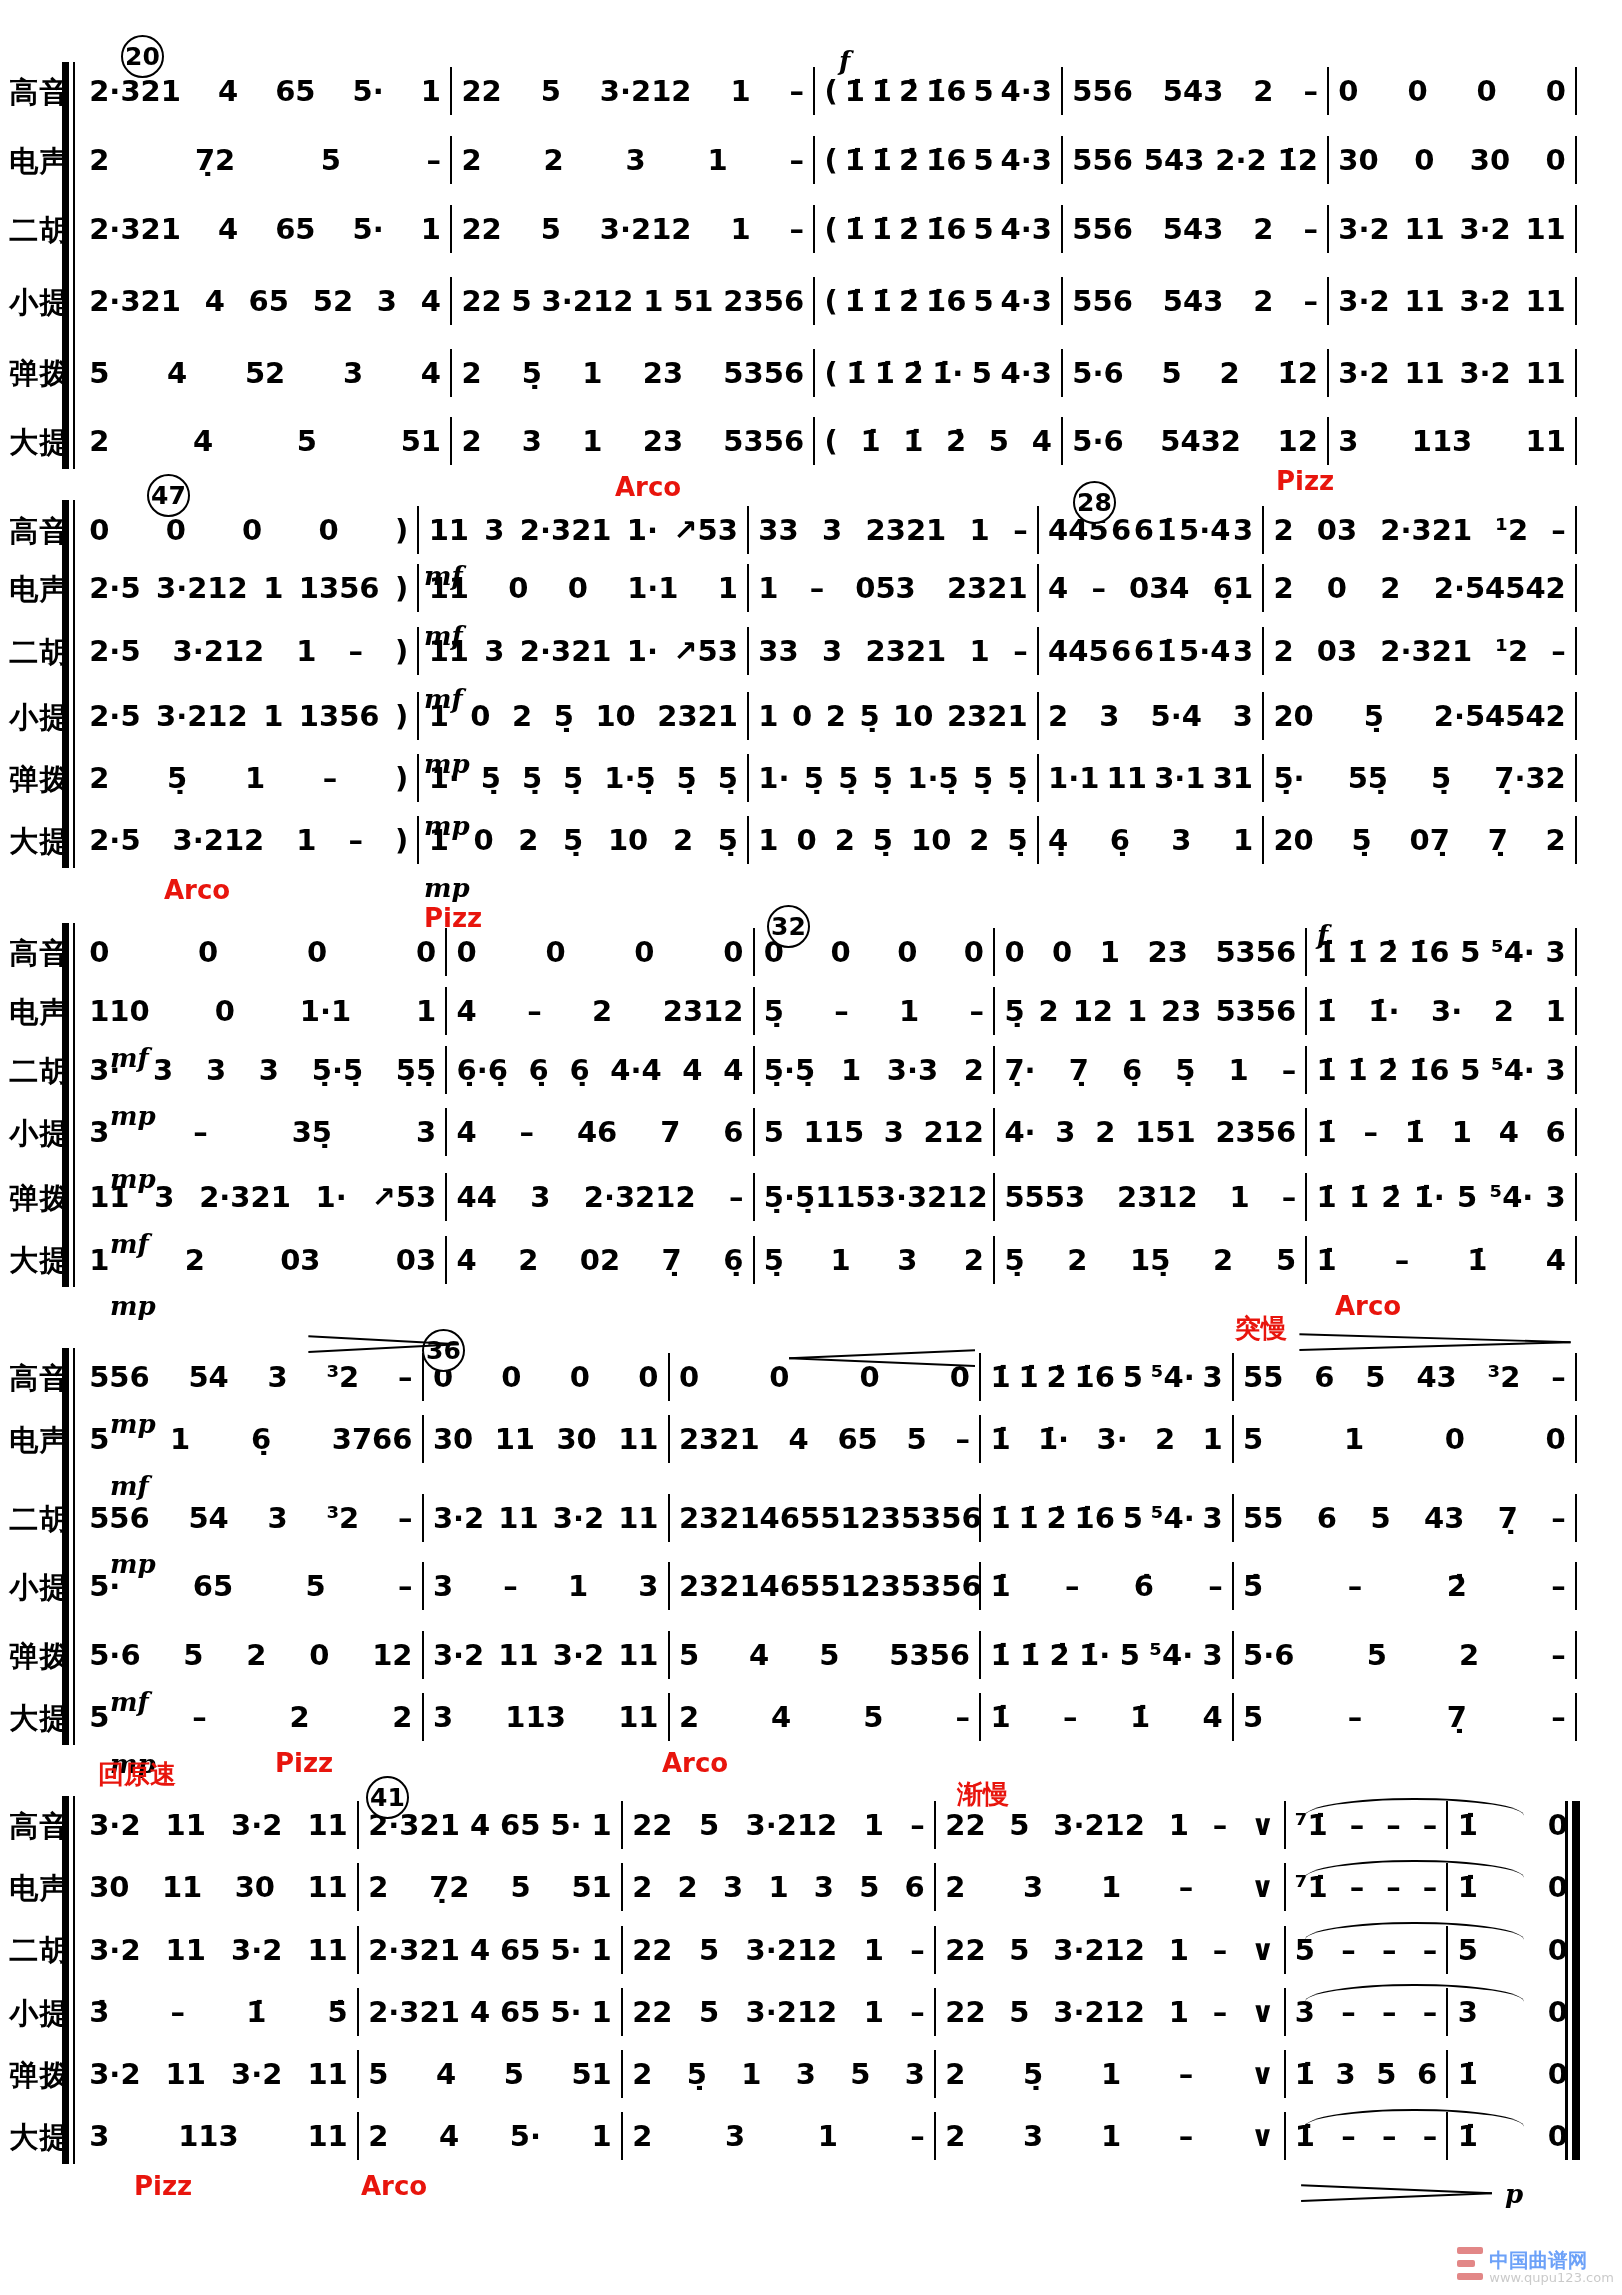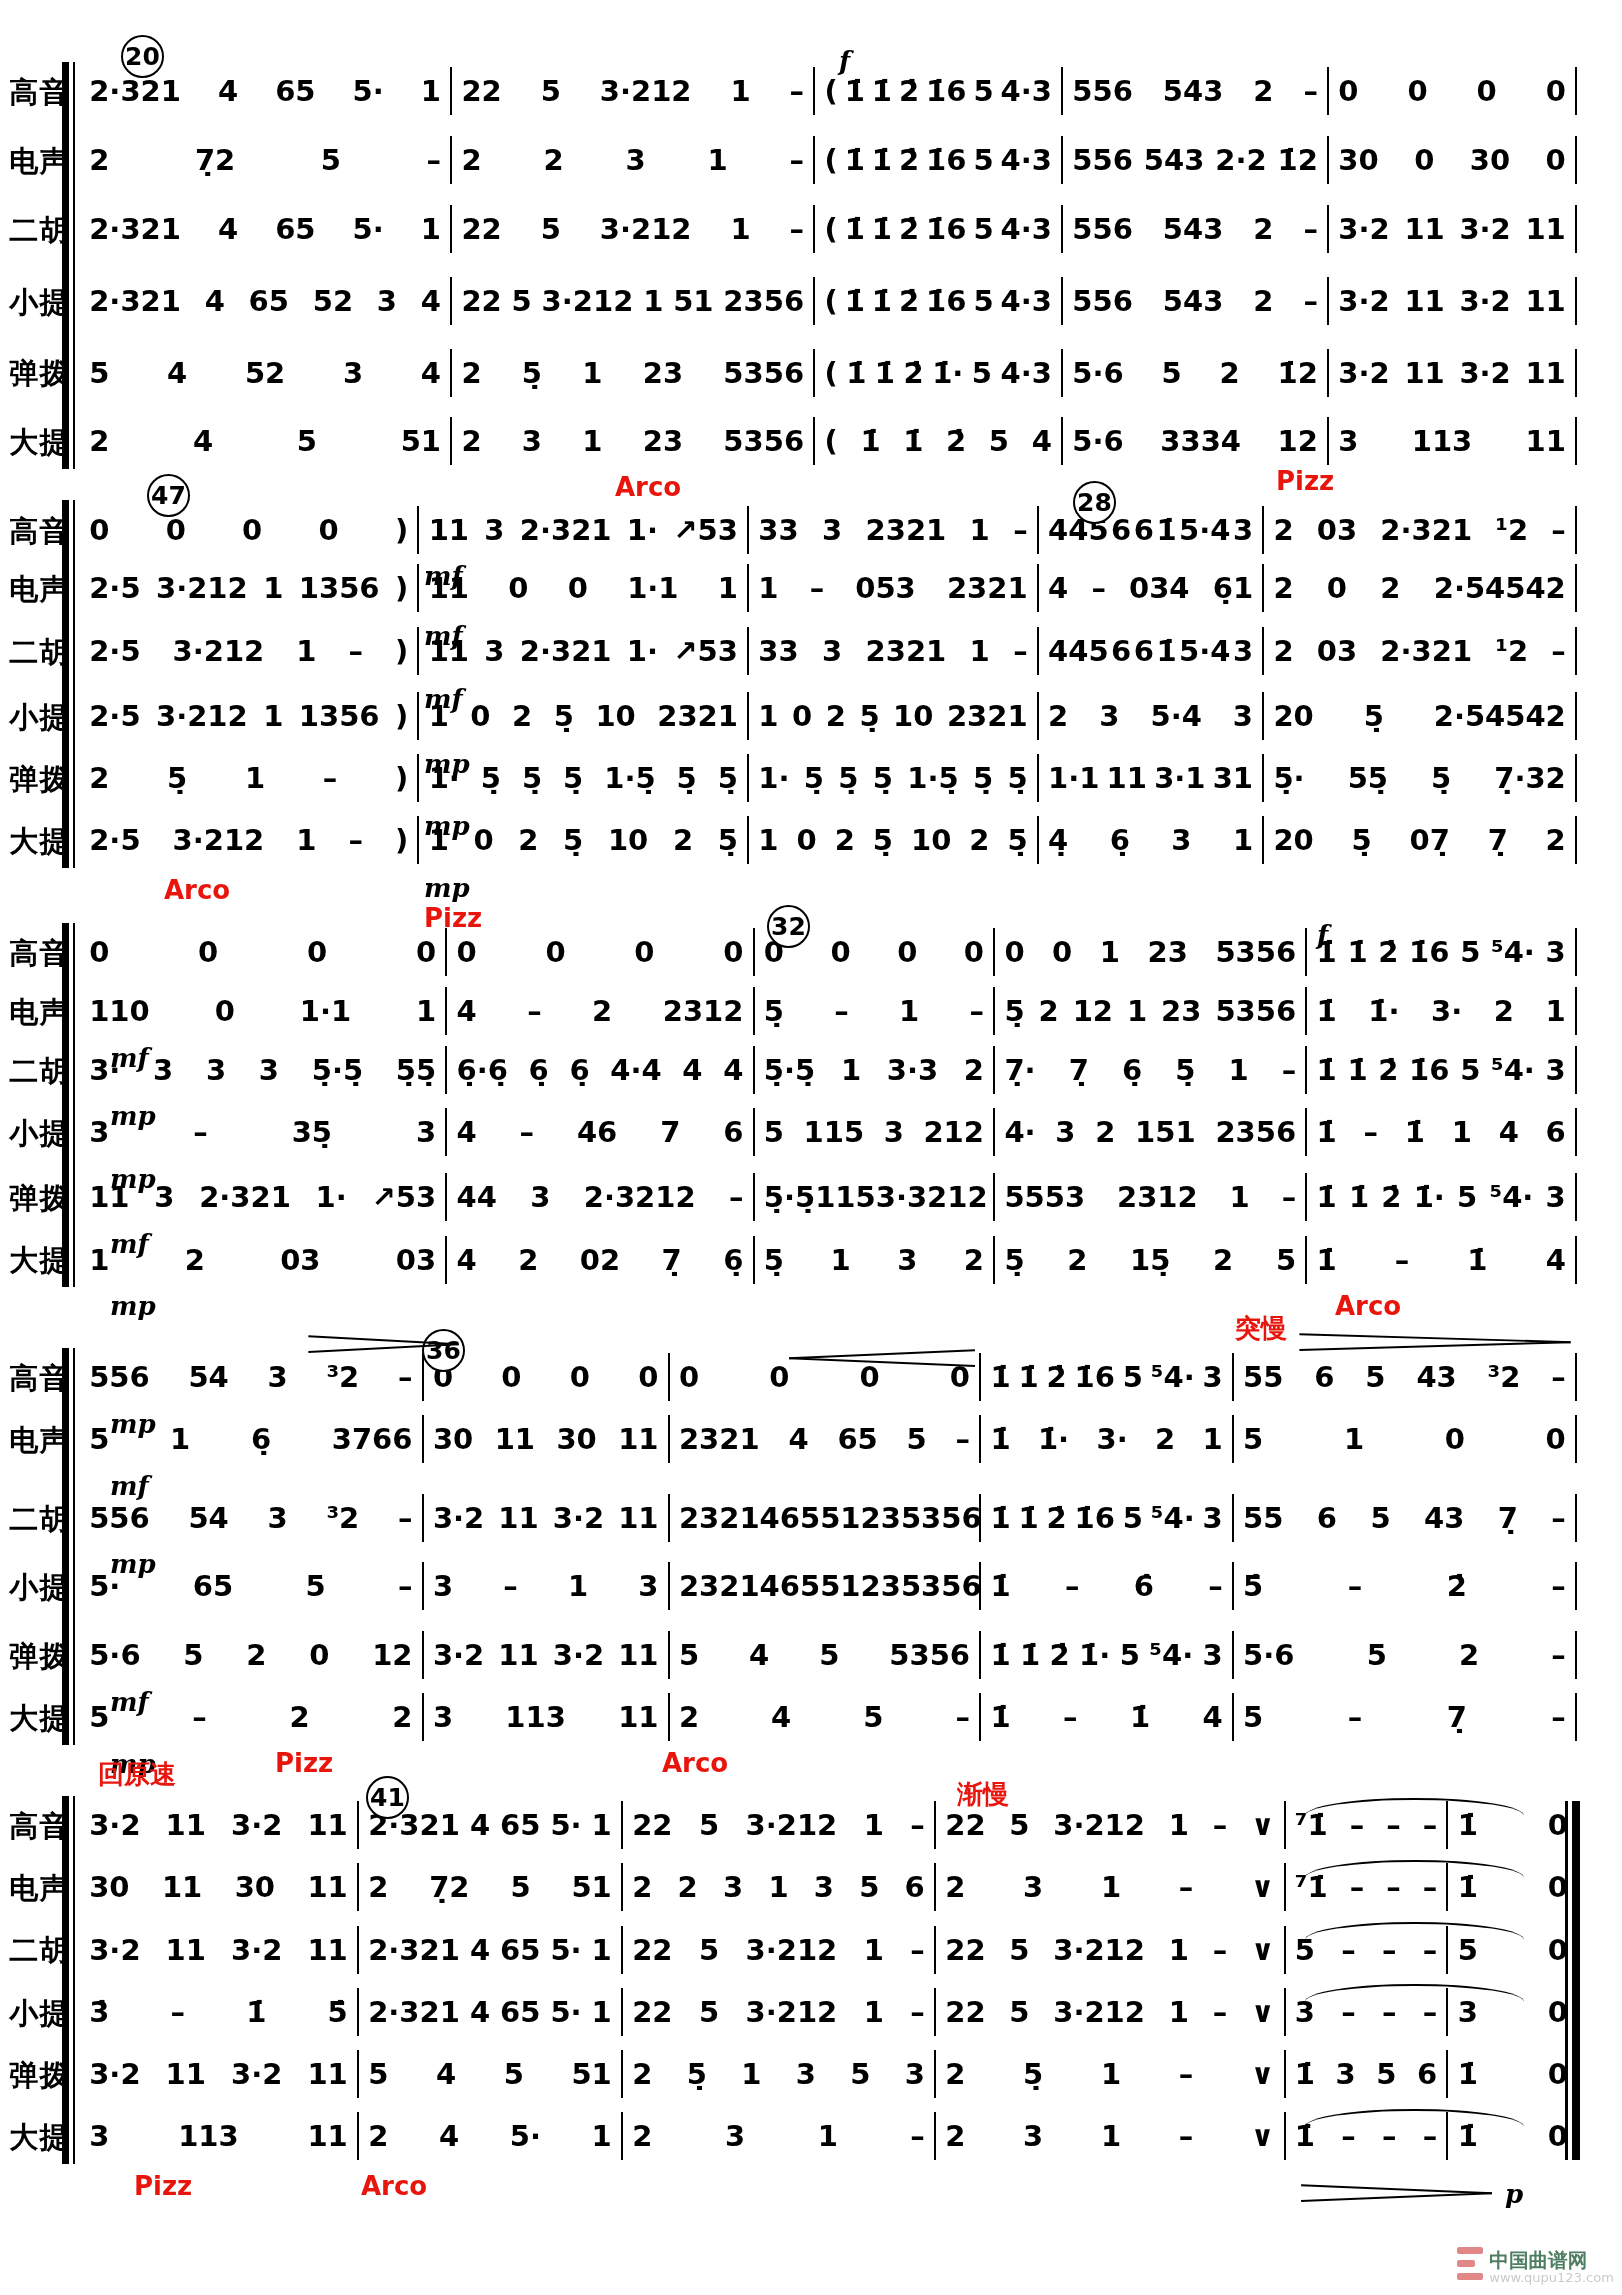--- a/index.html
+++ b/index.html
@@ -24,21 +24,21 @@
        border-radius:50% 50% 0 0 / 100% 100% 0 0;}
   .hairpin{position:absolute;}
   .finale-thin{position:absolute;width:2.6px;background:#000;}
   .finale-thick{position:absolute;width:7.9px;background:#000;}
   .footer{position:absolute;left:0;width:1623px;text-align:center;font-size:23.6px;color:#111;
           letter-spacing:1.3px;}
   .watermark{position:absolute;right:9.2px;bottom:6.5px;display:flex;align-items:center;gap:6.5px;opacity:.75;}
   .wm-logo{width:26px;height:42px;position:relative;}
   .wm-logo div{position:absolute;left:0;height:7.9px;width:100%;background:#d95f5f;border-radius:2px;}
   .wm-text{display:flex;flex-direction:column;line-height:1.1;}
-  .wm-site{color:#14532d;font-size:19.6px;font-weight:bold;}
+  .wm-site{color:#3b82f6;font-size:19.6px;font-weight:bold;}
   .wm-url{color:#b9b9b9;font-size:13px;}
 </style>
 </head>
 <body>
 
 <div class="page">
   <div id="systems-root">
       <div class="system" style="top: 26px; height: 471px;">
         <div class="sys-thick" style="left: 62px; top: 36px; height: 407px;"></div>
         <div class="sys-thin" style="left: 73px; top: 36px; height: 407px;"></div>
@@ -251,21 +251,21 @@
           <div class="measure" style="flex-grow: 375; flex-basis: 0px;">
             <span>(</span>
             <span>1̇</span>
             <span>1̇</span>
             <span>2̇</span>
             <span>5</span>
             <span>4</span>
           </div>
           <div class="measure" style="flex-grow: 405; flex-basis: 0px;">
             <span>5·6</span>
-            <span>3334</span>
+            <span>5432</span>
             <span>12</span>
           </div>
           <div class="measure" style="flex-grow: 375; flex-basis: 0px;">
             <span>3</span>
             <span>113</span>
             <span>11</span>
           </div>
         </div>
         <div class="circle" style="left: 121px; top: 9.2px;">20</div>
         <div class="dyn" style="left: 839px; top: 19.6px;">f</div>

